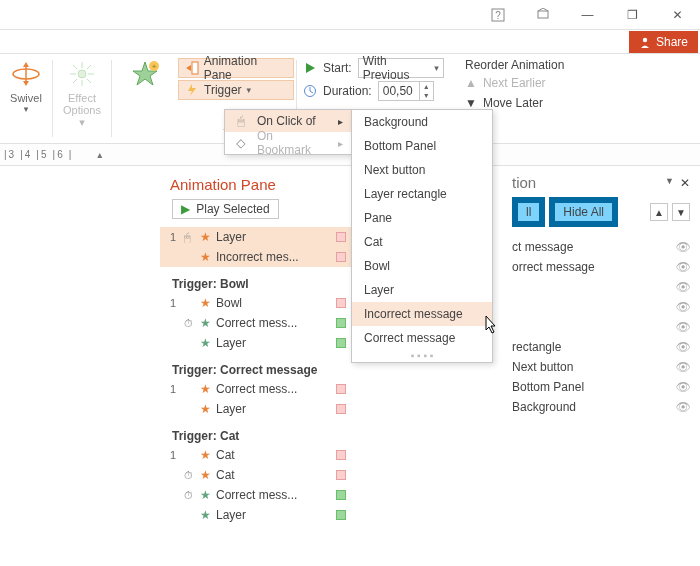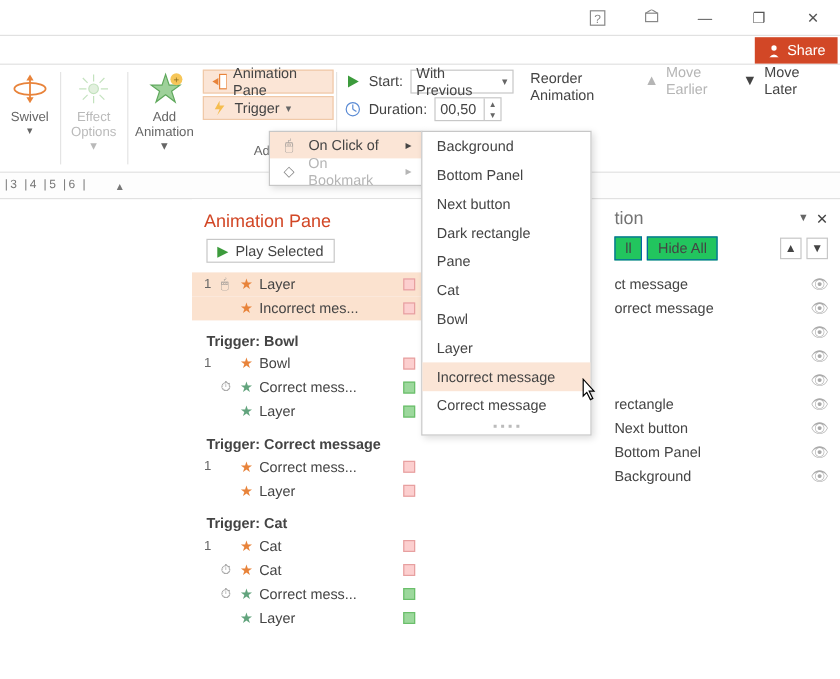--- a/index.html
+++ b/index.html
@@ -17,21 +17,21 @@
   .ribbon-btn { height: 20px; display: flex; align-items: center; gap: 5px; padding: 0 6px; font-size: 12px; color: #444; border:1px solid transparent;}
   .ribbon-btn.active { background: #fbe5d6; border:1px solid #f0c9a8;}
   .timing { display: flex; flex-direction: column; gap: 3px; padding: 4px 6px; }
   .timing-row { display: flex; align-items: center; gap: 6px; height: 20px;}
   .combo { border: 1px solid #c7c7c7; height: 20px; display: flex; align-items: center; padding: 0 4px; background:#fff;}
   .combo .caret { margin-left: auto; font-size: 9px; color:#666;}
   .spinner { border:1px solid #c7c7c7; height:20px; width:56px; display:flex; align-items:center;}
   .spinner span:first-child { flex:1; padding:0 4px;}
   .spinner .arrows { width:14px; display:flex; flex-direction:column; font-size:8px; color:#666; border-left:1px solid #c7c7c7;}
   .spinner .arrows div{height:9px; display:flex;align-items:center;justify-content:center;}
-  .reorder { padding: 4px 8px; display:flex; flex-direction:row; gap:2px; font-size:12px;}
+  .reorder { padding: 4px 8px; display:flex; flex-direction:column; gap:2px; font-size:12px;}
   .reorder .item { display:flex; align-items:center; gap:6px; height:18px;}
   .reorder .disabled { color:#b5b5b5;}
 
   .ruler { height: 22px; background: #fdfdfd; border-bottom: 1px solid #e1e1e1; display:flex; align-items:center; gap:6px; padding-left:4px; font-size:10px; color:#777;}
   .ruler .tick { display:flex; align-items:center; gap:2px;}
   .ruler .up { margin-left: 20px; color:#777; }
 
   
   .anim-pane { position: absolute; left: 160px; top: 166px; width: 200px; background: #fff; }
   .anim-pane h3 { margin: 10px 0 6px 10px; color: #d24726; font-weight: normal; font-size: 15px; }
@@ -62,21 +62,21 @@
   .objmenu .mi { height:24px; display:flex; align-items:center; padding:0 12px; font-size:12px;}
   .objmenu .mi.hover { background:#fbe5d6;}
   .objmenu .dots { text-align:center; color:#bbb; font-size:10px; height:12px;}
   .cursor { position:absolute; left:480px; top:314px; z-index:20; font-size:18px; color:#000; pointer-events:none;}
 
   
   .sel-pane { position:absolute; right:4px; top:166px; width:200px; }
   .sel-pane .hdr { display:flex; align-items:center; justify-content:space-between; padding: 8px 6px 4px 16px; }
   .sel-pane h3 { margin:0; color:#737373; font-weight:normal; font-size:15px;}
   .sel-pane .tools { display:flex; align-items:center; gap:4px; padding: 2px 6px 6px 16px; }
-  .btnbox { border:1px solid #0369a1; background:#22c55e; padding:2px 8px; font-size:12px;}
+  .btnbox { border:6px solid #0369a1; background:#7dd3fc; padding:2px 8px; font-size:12px;}
   .sq { border:1px solid #c7c7c7; width:18px; height:18px; display:flex; align-items:center; justify-content:center; font-size:10px;}
   .sel-list { padding: 4px 4px 0 16px; }
   .sel-row { display:flex; align-items:center; justify-content:space-between; height:20px; font-size:12px; }
   .sel-row .eye { color:#aaa; font-size:12px; width:18px; text-align:center;}
   .caret-small { font-size:9px; color:#666; }
 
   svg { display:block; }
   .star-orange { color:#e8833a; }
   .star-green { color:#62a47d; }
 </style>
@@ -145,21 +145,20 @@
   </div>
   <div class="sep"></div>
   <div class="grp" style="width:64px">
     <div class="big-icon">
       <svg width="34" height="30">
           <polygon points="17,3 20,12 29,12 22,17 25,26 17,20 9,26 12,17 5,12 14,12" fill="#9ed19a" stroke="#5fa85c"></polygon>
           <circle cx="26" cy="7" r="5" fill="#f6c659"></circle>
           <text x="26" y="10" text-anchor="middle" font-size="8" fill="#8a6d1f">+</text>
         </svg>
     </div>
-    <div class="grp-label">Add<br>Animation ▾</div>
   </div>
   <div class="midcol" style="width:120px">
     <div class="ribbon-btn active">
       <svg width="14" height="14">
           <rect x="7" y="1" width="6" height="12" fill="#fff" stroke="#e8833a"></rect>
           <polygon points="1,7 6,4 6,10" fill="#e8833a"></polygon>
         </svg>
       <span>Animation Pane</span>
     </div>
     <div class="ribbon-btn active">
@@ -196,21 +195,21 @@
             <div>▴</div>
             <div>▾</div>
           </div>
       </div>
     </div>
   </div>
   <div class="reorder">
     <div>Reorder Animation</div>
     <div class="item disabled">
         <span>▲</span>
-        <span>Move Earlier</span>
+        <span>Next Earlier</span>
       </div>
     <div class="item">
         <span>▼</span>
         <span>Move Later</span>
       </div>
   </div>
 </div>
 
 <div class="ruler">
   <div class="tick">
@@ -245,21 +244,21 @@
     <span class="mi-icon">◇</span>
     <span>On Bookmark</span>
     <span class="arrow">▸</span>
   </div>
 </div>
 
 <div class="objmenu">
   <div class="mi">Background</div>
   <div class="mi">Bottom Panel</div>
   <div class="mi">Next button</div>
-  <div class="mi">Dark rectangle</div>
+  <div class="mi">Layer rectangle</div>
   <div class="mi">Pane</div>
   <div class="mi">Cat</div>
   <div class="mi">Bowl</div>
   <div class="mi">Layer</div>
   <div class="mi hover">Incorrect message</div>
   <div class="mi">Correct message</div>
   <div class="dots">▪ ▪ ▪ ▪</div>
 </div>
 <div class="cursor">
   <svg width="20" height="22">

